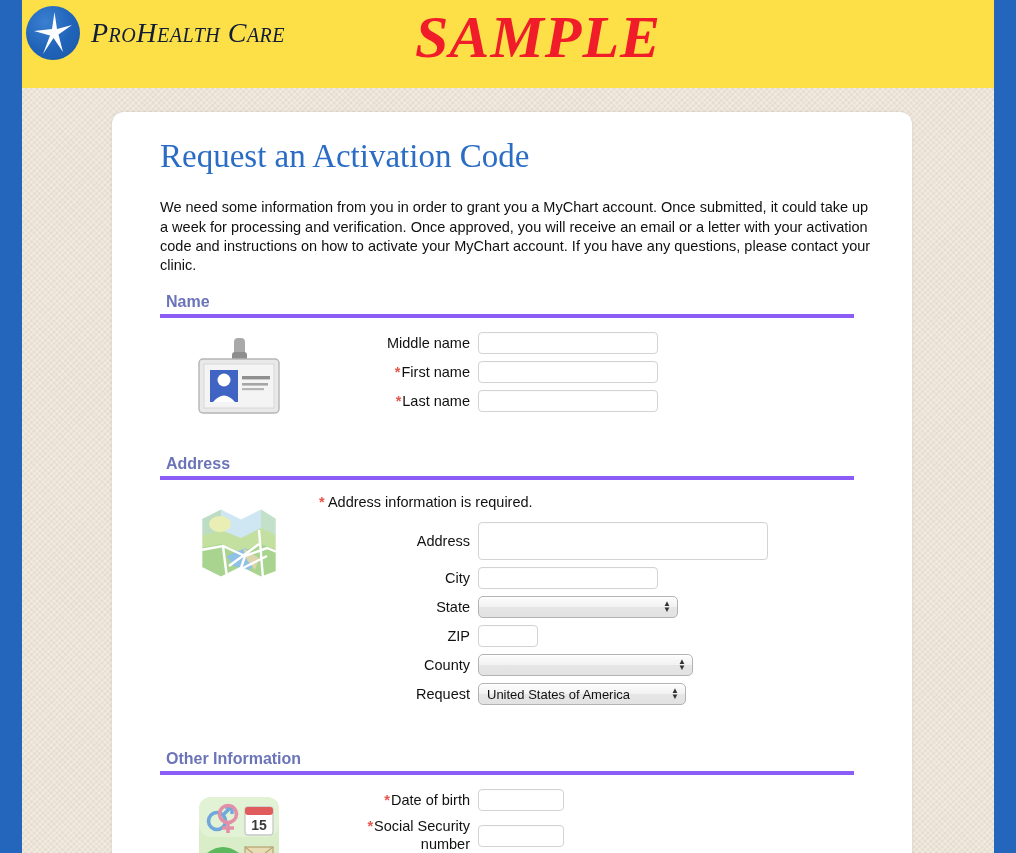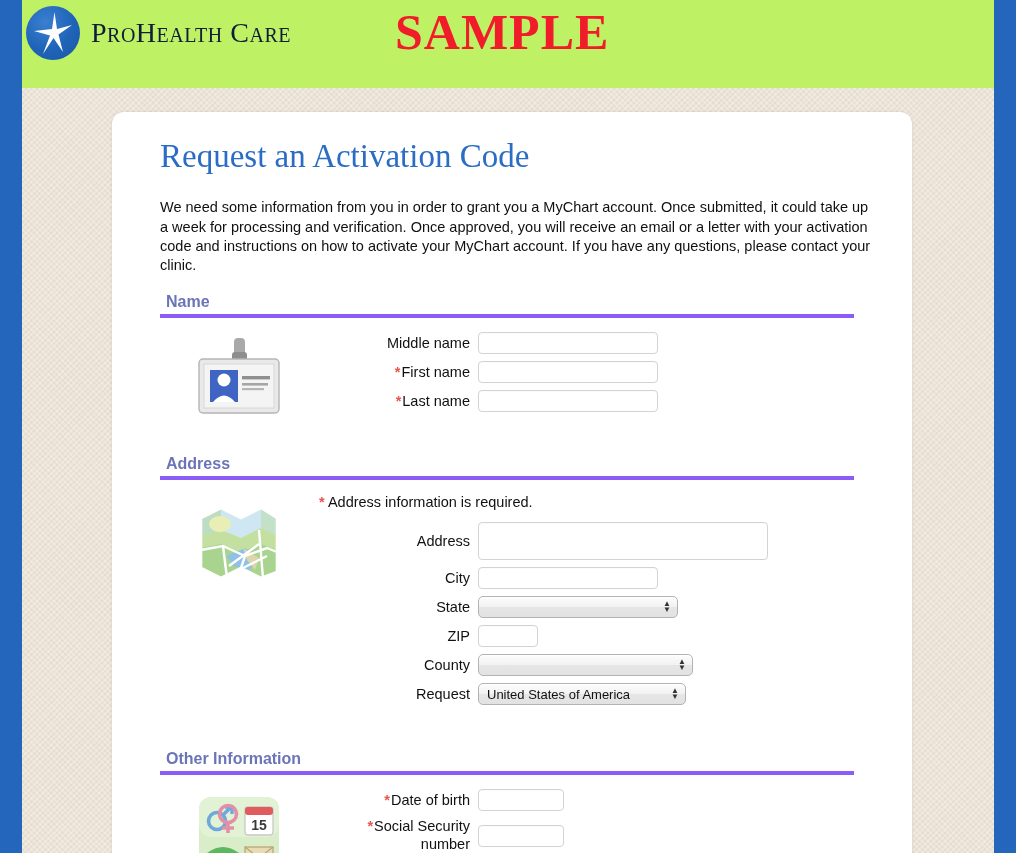--- a/index.html
+++ b/index.html
@@ -11,42 +11,43 @@
     -webkit-font-smoothing:antialiased;
   }
   
   .page { position:relative; width:1016px; height:853px; background:#2563b8; }
   .side-blue-l { position:absolute; left:0; top:0; width:22px; height:853px; background:#2566bd; }
   .side-blue-r { position:absolute; right:0; top:0; width:22px; height:853px; background:#2566bd; }
 
   
   .header-band {
     position:absolute; left:22px; top:0; width:972px; height:88px;
-    background:#bef264;
+    background:#fde047;
+    font-style:italic;
   }
   .brand { position:absolute; left:4px; top:6px; display:flex; align-items:center; }
   .brand-mark {
     width:54px; height:54px; border-radius:50%;
     background:radial-gradient(circle at 36% 30%, #3a7fd0 0%, #1f63b8 55%, #1a56a4 100%);
     position:relative; overflow:hidden; flex:0 0 auto;
   }
   .brand-mark .star {
     position:absolute; left:50%; top:50%; transform:translate(-50%,-50%);
   }
   .brand-word {
     margin-left:11px;
     font-family:"Liberation Serif", serif;
     font-size:28px; color:#111c36; letter-spacing:.5px;
     font-variant:small-caps; white-space:nowrap;
     line-height:1;
   }
   .sample-watermark {
-    position:absolute; left:373px; top:7px;
+    position:absolute; left:393px; top:7px;
     font-family:"Liberation Serif", serif;
-    font-weight:bold; font-size:50px; color:#f01c2a;
+    font-weight:bold; font-size:60px; color:#f01c2a;
     letter-spacing:1px; line-height:1;
   }
 
   
   .beige {
     position:absolute; left:22px; top:88px; width:972px; height:765px;
     background:#ece5d8;
     background-image:
       repeating-linear-gradient(45deg, rgba(255,255,255,.22) 0 2px, rgba(0,0,0,0) 2px 4px),
       repeating-linear-gradient(-45deg, rgba(190,178,156,.16) 0 2px, rgba(0,0,0,0) 2px 4px);

